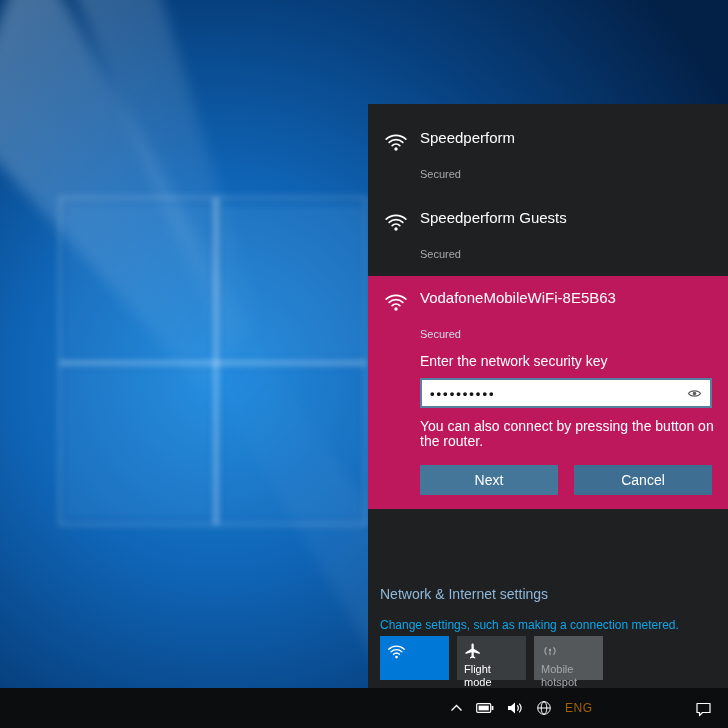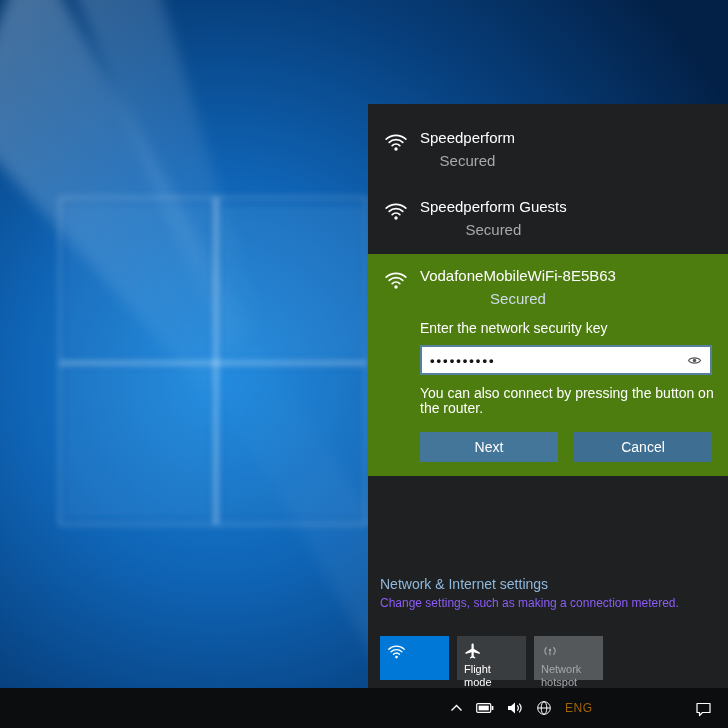--- a/index.html
+++ b/index.html
@@ -7,40 +7,40 @@
           font-family:"Liberation Sans",sans-serif;background:#063a73;}
   .wp{position:absolute;inset:0;display:block;}
 
   
   .flyout{position:absolute;left:368px;top:104px;width:360px;height:584px;
           background:#1f2022;color:#fff;box-sizing:border-box;}
   .net-list{padding-top:12px;}
   .net-item{display:flex;gap:12px;padding:13px 16px 16px;align-items:flex-start;cursor:pointer;}
   .net-item .nicon{flex:0 0 24px;margin-top:1px;}
   .net-name{font-size:15px;line-height:18px;}
-  .net-status{font-size:15px;color:#a9a9a9;margin-top:5px;text-align:center;}
-  .net-item.selected{background:#4d7c0f;display:block;padding-bottom:14px;}
+  .net-status{font-size:11px;color:#a9a9a9;margin-top:21px;}
+  .net-item.selected{background:#be185d;display:block;padding-bottom:14px;}
   .sel-row{display:flex;gap:12px;align-items:flex-start;}
   .selected .net-status{color:#cfdde8;}
   .pw-area{margin-left:36px;margin-top:13px;margin-right:0;}
   .pw-label{font-size:14px;margin-bottom:9px;}
   .pw-field{height:26px;background:#fff;border:2px solid #56809f;display:flex;
             align-items:center;padding:0 8px;cursor:text;}
   .pw-dots{flex:1;color:#141414;font-size:13px;font-weight:700;letter-spacing:2px;}
   .eye{display:flex;align-items:center;cursor:pointer;}
   .pw-hint{font-size:14px;line-height:15px;margin-top:11px;width:294px;}
   .pw-buttons{display:flex;gap:16px;margin-top:16px;}
   .pw-buttons button{flex:1;height:30px;background:#3e6f92;border:none;color:#fff;
                      font-size:14px;font-family:inherit;cursor:pointer;}
   .pw-buttons button.next{background:#44769a;}
 
   
   .footer{position:absolute;left:12px;right:12px;bottom:8px;}
-  .settings-link{font-size:14px;color:#8fb9dc;margin-bottom:4px;cursor:pointer;width:fit-content;}
-  .settings-hint{font-size:12px;color:#8b5cf6;margin-bottom:26px;}
+  .settings-link{font-size:14px;color:#8fb9dc;margin-bottom:16px;cursor:pointer;width:fit-content;}
+  .settings-hint{font-size:12px;color:#0ea5e9;margin-bottom:4px;}
   .tiles{display:flex;gap:8px;}
   .tile{width:69px;height:44px;padding:6px 7px;box-sizing:border-box;display:flex;
         flex-direction:column;justify-content:space-between;font-size:11px;line-height:13px;
         cursor:pointer;color:#fff;}
   .tile.wifi{background:#0078d7;gap:22px;}
   .tile.flight{background:#3a3d40;}
   .tile.hotspot{background:#55585b;color:#a4a8ab;}
 
   
   .taskbar{position:absolute;left:0;bottom:0;width:728px;height:40px;background:#0c0d0f;}
@@ -192,21 +192,21 @@
 
         <div class="tile hotspot">
           <span>
             <svg viewBox="0 0 24 24" width="18" height="18" fill="none" stroke="#a4a8ab" stroke-width="1.5">
               <path d="M7.5 7 a6.5 6.5 0 0 0 0 10"></path>
               <path d="M16.5 7 a6.5 6.5 0 0 1 0 10"></path>
               <circle cx="12" cy="10.5" r="1.6" fill="#a4a8ab" stroke="none"></circle>
               <path d="M12 12.2 V17.5"></path>
             </svg>
           </span>
-          <span>Network hotspot</span>
+          <span>Mobile hotspot</span>
         </div>
 
       </div>
     </div>
   </div>
 
   <div class="taskbar">
     <div class="tray">
       <span class="ticon">
         <svg width="13" height="8" viewBox="0 0 13 8">

